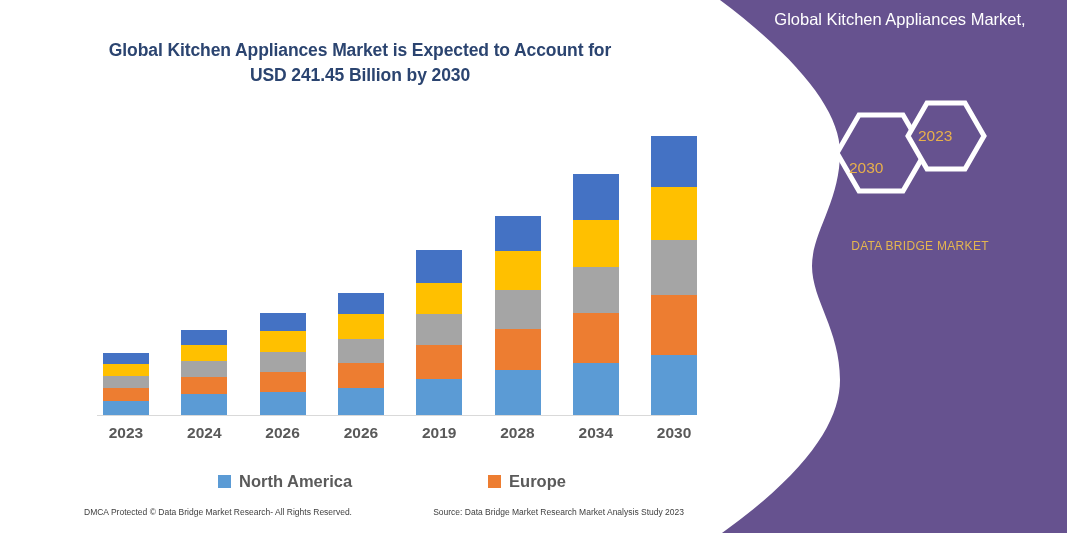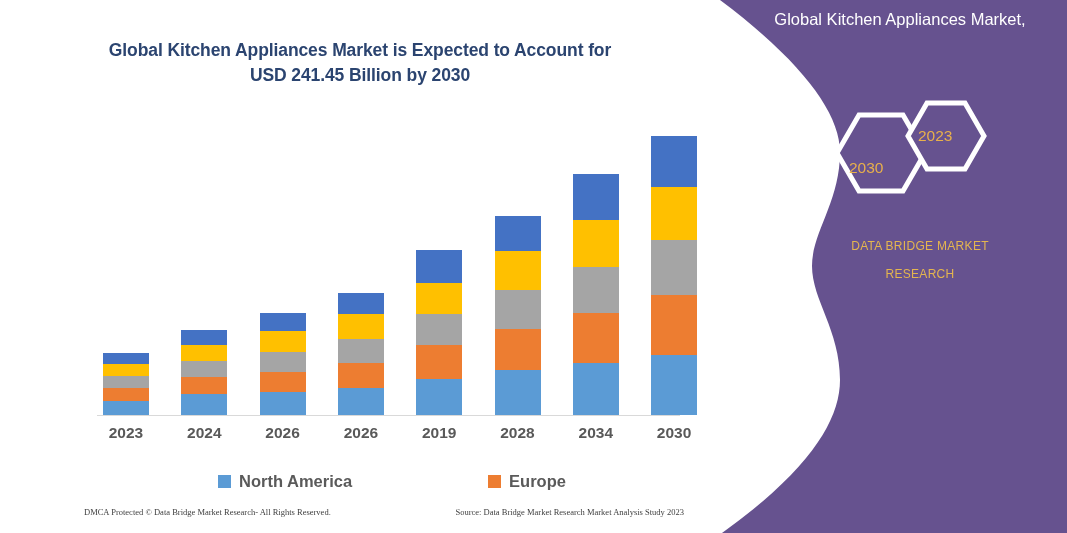--- a/index.html
+++ b/index.html
@@ -56,21 +56,21 @@
   .legend-label {
     font-size:16.5px; font-weight:bold; color:#5a5a5a;
     font-family:"Liberation Sans", sans-serif;
   }
   #legend-na { margin-left:118px; }
   #legend-eu { margin-left:136px; }
 
   #footer {
     position:absolute; left:84px; top:507px; width:600px;
     display:flex; justify-content:space-between;
-    font-family:Liberation Serif, serif;
+    font-family:Liberation Sans, sans-serif;
     font-size:8.5px; color:#404040;
   }
 
   
   #right-panel {
     position:absolute; left:690px; top:0; width:377px; height:533px;
     overflow:hidden;
   }
   #purple-shape { position:absolute; left:0; top:0; }
 
@@ -231,17 +231,16 @@
       <polygon points="22,55 44,17 88,17 110,55 88,93 44,93" fill="none" stroke="#ffffff" stroke-width="5"></polygon>
 
       <polygon points="93,38 112,5 150,5 169,38 150,71 112,71" fill="#66528F" stroke="#ffffff" stroke-width="5"></polygon>
     </svg>
     <span class="hex-label" id="hex-2023-label">2023</span>
     <span class="hex-label" id="hex-2030-label">2030</span>
   </div>
 
   <div id="brand-name">
     <div>DATA BRIDGE MARKET</div>
-    <div>RESEARCH</div>
   </div>
 
 
 </div>
 
 </body></html>

